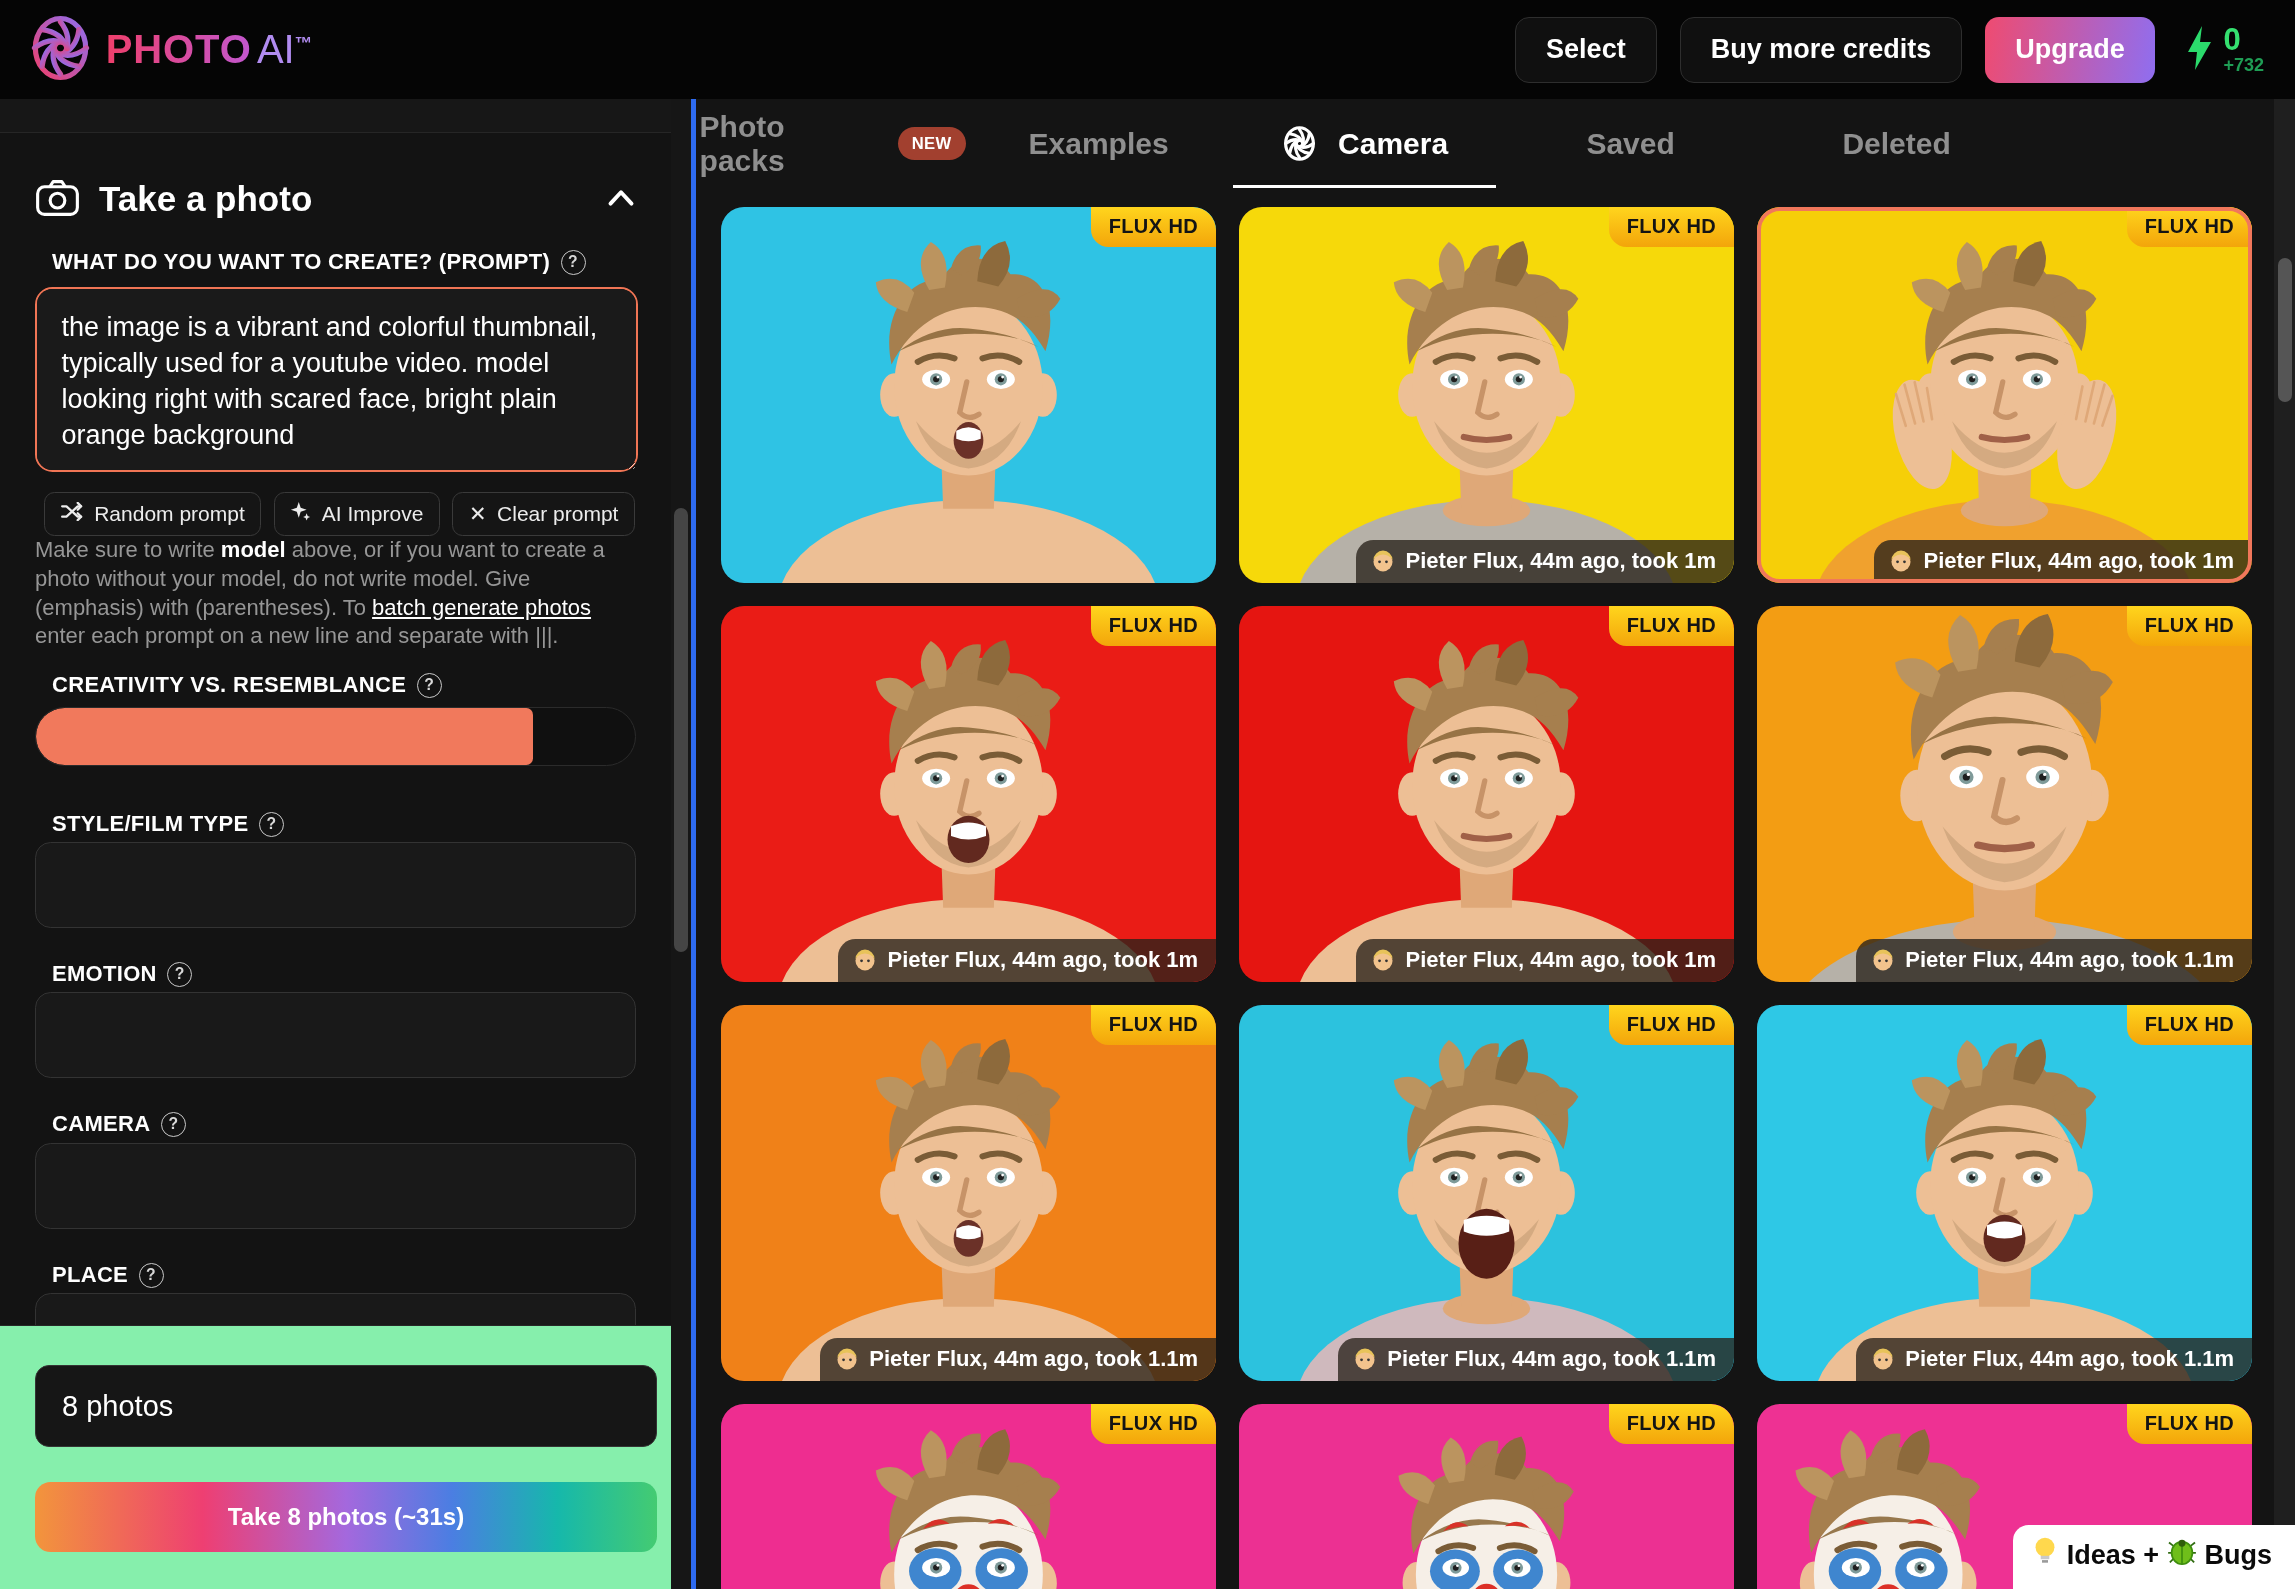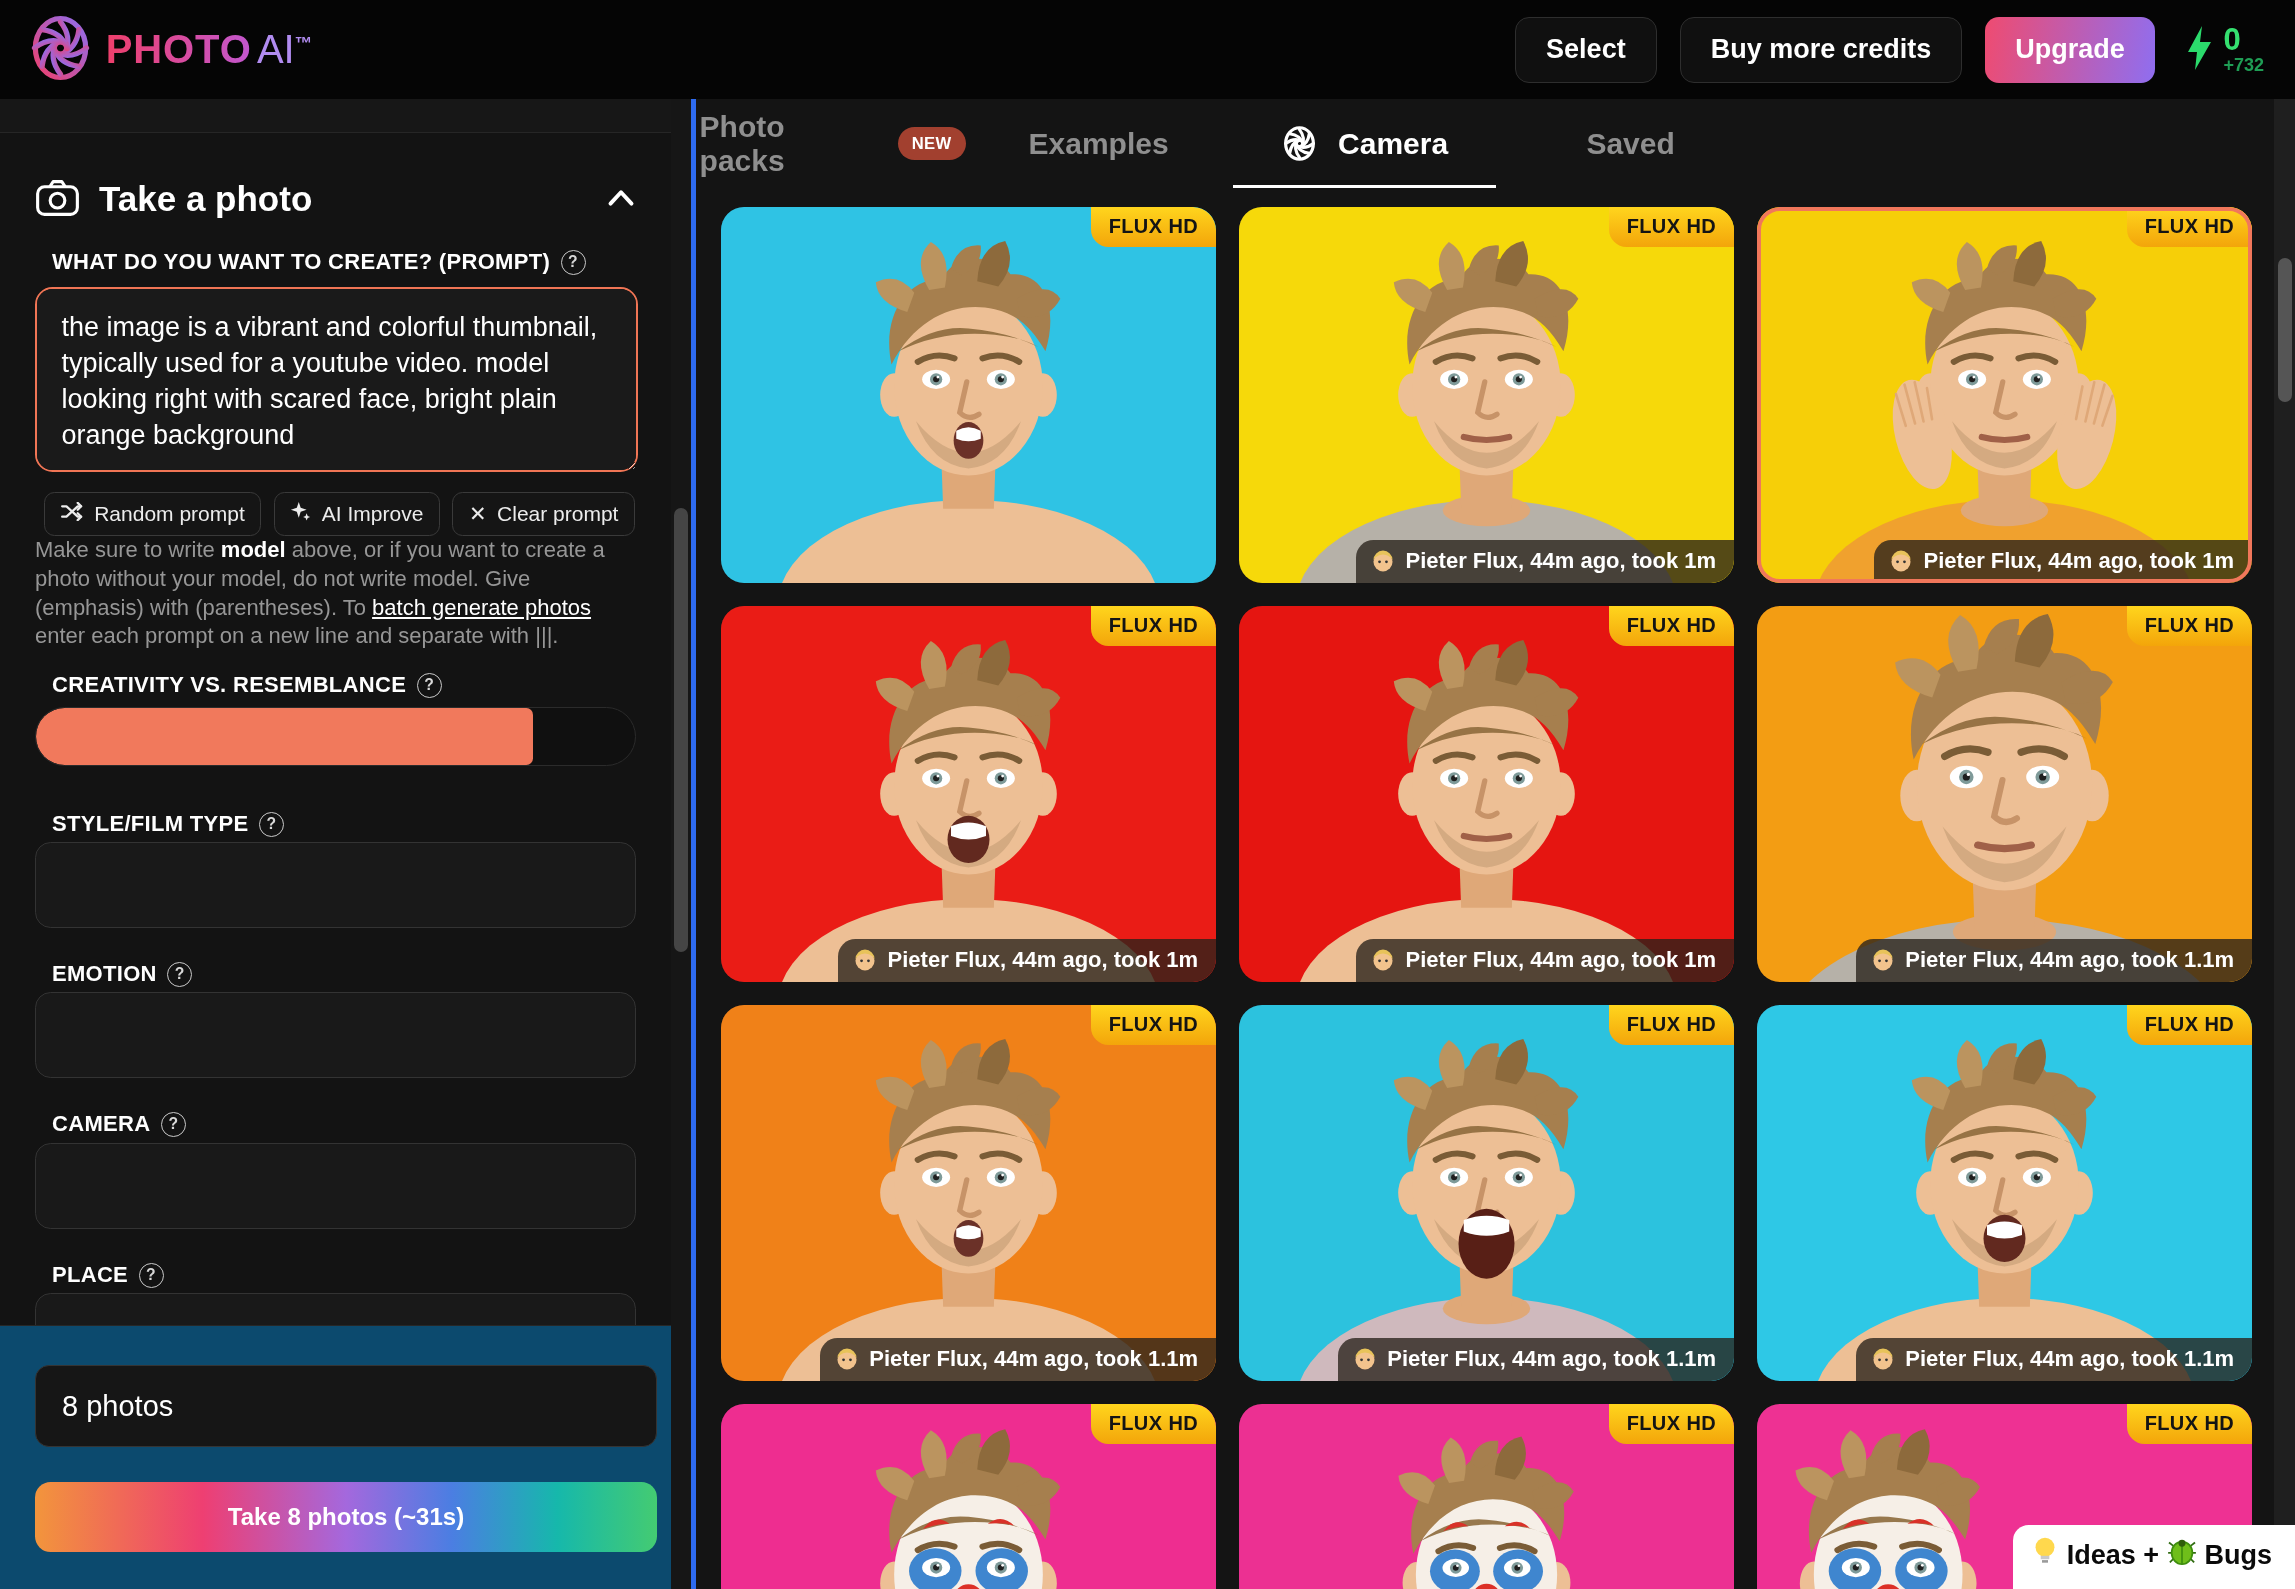--- a/index.html
+++ b/index.html
@@ -41,21 +41,21 @@
     border:1.7px solid #3a3a3a; border-radius:10.5px; color:#ececec; font-size:21px; font-weight:500; cursor:pointer; white-space:nowrap; }
   .chip .x { font-size:21px; }
   .helper { position:absolute; left:35px; right:35px; top:437px; color:#969696; font-size:22px; line-height:1.31; font-weight:500; }
   .helper b { color:#fff; font-weight:700; }
   .helper u { color:#fff; cursor:pointer; }
   .slider { position:absolute; left:35px; right:35px; top:608px; height:59px; background:#101010;
     border:1.7px solid #2b2b2b; border-radius:35px; overflow:hidden; cursor:pointer; }
   .slider-fill { height:100%; background:#f1795c; border-radius:30px 7px 7px 30px; }
   .input-box { position:absolute; left:35px; right:35px; height:86px; background:#191919;
     border:1.7px solid #333; border-radius:15.7px; cursor:text; }
-  .side-footer { position:absolute; left:0; right:0; top:1226px; bottom:0; background:#0c4a6e;
+  .side-footer { position:absolute; left:0; right:0; top:1226px; bottom:0; background:#86efac;
     border-top:1.7px solid #272727; z-index:5; }
   .count-select { position:absolute; left:35px; right:14px; top:39px; height:82px; background:#161616;
     border:1.7px solid #343434; border-radius:14px; display:flex; align-items:center; padding-left:26px;
     color:#fff; font-size:29px; font-weight:500; cursor:pointer; }
   .take-btn { position:absolute; left:35px; right:14px; top:156px; height:70px; border:none; border-radius:15.7px;
     background:linear-gradient(90deg,#f2953c 0%,#ee3f72 27%,#a468dd 50%,#4b7ee2 67%,#16b8ab 84%,#44cb72 100%);
     color:#fff; font-size:24px; font-weight:700; cursor:pointer; font-family:inherit; }
 
   
   .side-scroll-track { position:absolute; left:671px; top:99px; width:20px; bottom:0; background:#161616; z-index:21; }
@@ -257,20 +257,23 @@
                 <path d="M 0 -15 Q 7 -6 2.5 3" transform="rotate(225)"></path>
                 <path d="M 0 -15 Q 7 -6 2.5 3" transform="rotate(270)"></path>
                 <path d="M 0 -15 Q 7 -6 2.5 3" transform="rotate(315)"></path>
               </g>
             </svg>
           </span>
           <span>Camera</span>
         </div>
         <div class="tab">
           <span>Saved</span>
+        </div>
+        <div class="tab">
+          <span>Deleted</span>
         </div>
       </div>
     <div class="photo-grid">
         <div class="card">
           <svg class="face" viewBox="0 0 566 430" preserveAspectRatio="xMidYMid slice">
             <rect width="566" height="430" fill="#2fc3e4"></rect>
             <g transform="translate(283 205) scale(1)">
               <ellipse cx="0" cy="250" rx="218" ry="120" fill="#edbf95"></ellipse>
               <path d="M -32 55 L -29 140 L 29 140 L 32 55 Z" fill="#dfa878"></path>
               <ellipse cx="-85" cy="10" rx="16" ry="25" fill="#edbf95"></ellipse>

